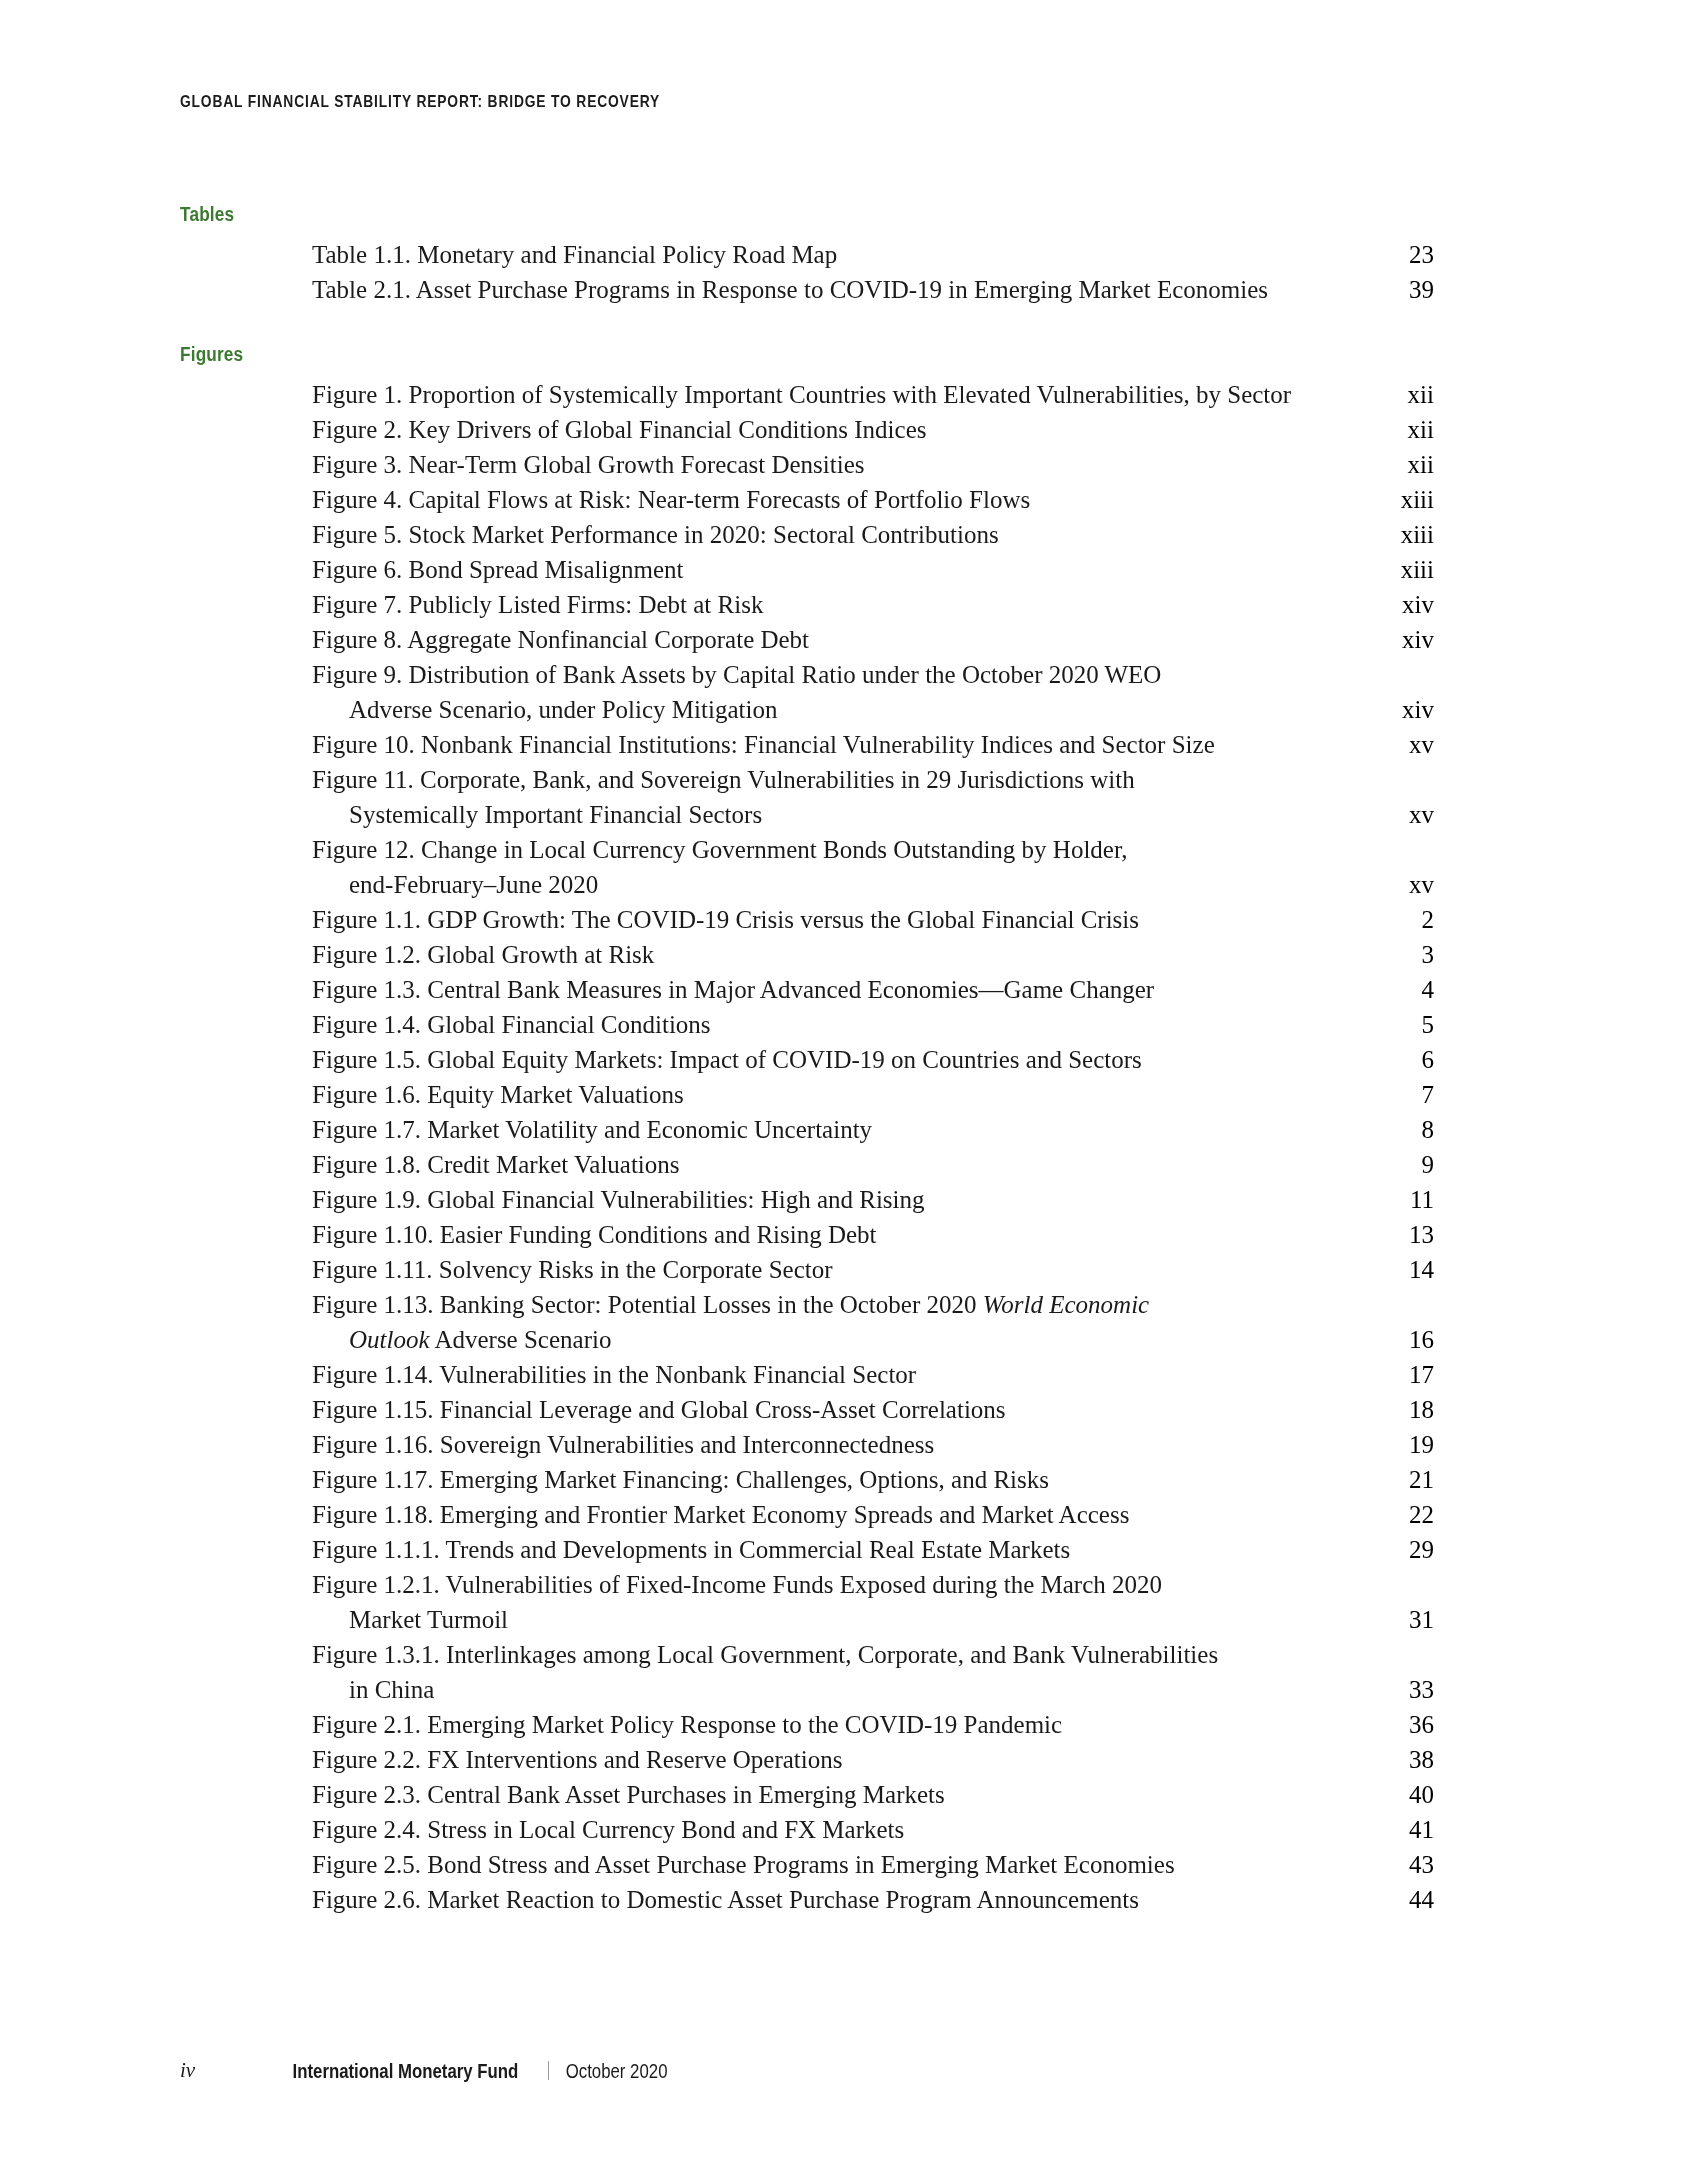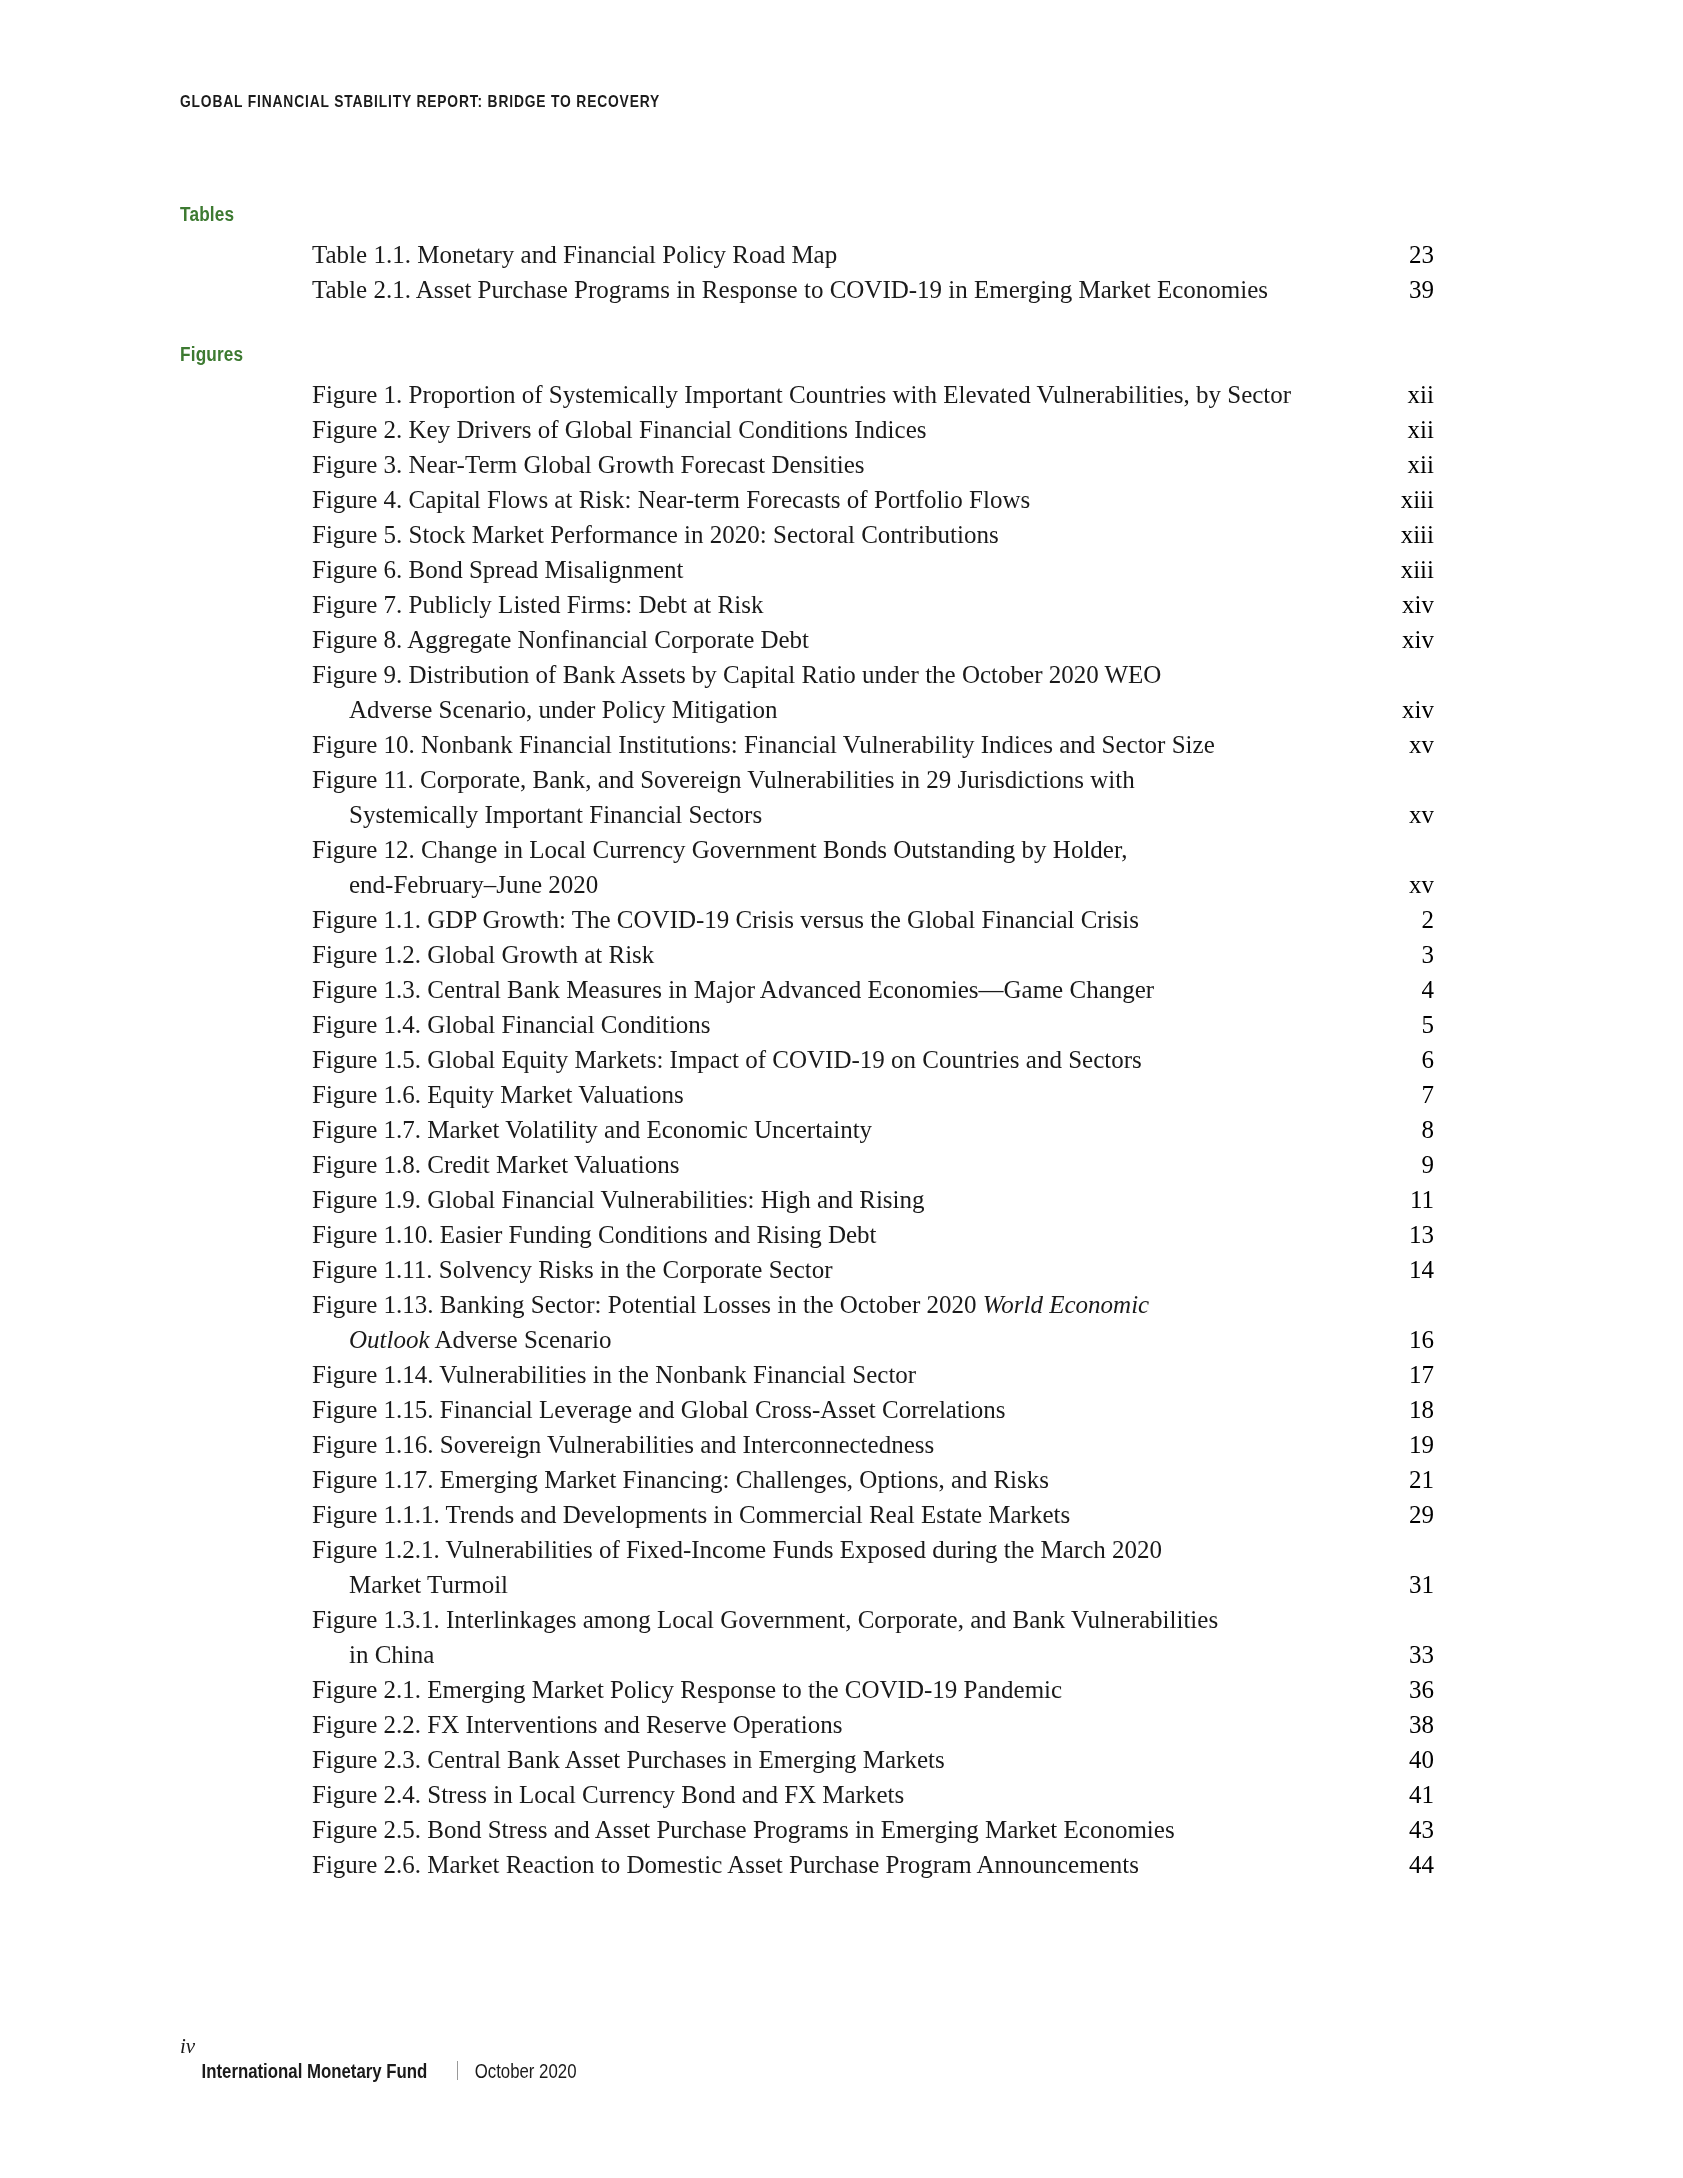--- a/index.html
+++ b/index.html
@@ -95,23 +95,22 @@
     color: #000000;
     pointer-events: none;
   }
 
   
   .footer {
     position: absolute;
     left: 180px;
     bottom: 95px;
     display: flex;
-    align-items: flex-start;
+    align-items: center;
     white-space: nowrap;
-    flex-direction: column;
   }
   .footer-folio {
     font-family: "Liberation Serif", "DejaVu Serif", serif;
     font-style: italic;
     font-size: 21px;
     color: #1a1a1a;
     width: 91px;
   }
   .footer-imprint {
     font-family: "Liberation Sans", "DejaVu Sans", sans-serif;
@@ -245,20 +244,23 @@
             <div class="toc-line"><span class="toc-text">Figure 1.14. Vulnerabilities in the Nonbank Financial Sector</span><span class="toc-page">17</span></div>
           </li>
           <li class="toc-entry">
             <div class="toc-line"><span class="toc-text">Figure 1.15. Financial Leverage and Global Cross-Asset Correlations</span><span class="toc-page">18</span></div>
           </li>
           <li class="toc-entry">
             <div class="toc-line"><span class="toc-text">Figure 1.16. Sovereign Vulnerabilities and Interconnectedness</span><span class="toc-page">19</span></div>
           </li>
           <li class="toc-entry">
             <div class="toc-line"><span class="toc-text">Figure 1.17. Emerging Market Financing: Challenges, Options, and Risks</span><span class="toc-page">21</span></div>
+          </li>
+          <li class="toc-entry">
+            <div class="toc-line"><span class="toc-text">Figure 1.18. Emerging and Frontier Market Economy Spreads and Market Access</span><span class="toc-page">22</span></div>
           </li>
           <li class="toc-entry">
             <div class="toc-line"><span class="toc-text">Figure 1.1.1. Trends and Developments in Commercial Real Estate Markets</span><span class="toc-page">29</span></div>
           </li>
           <li class="toc-entry">
             <div class="toc-line"><span class="toc-text">Figure 1.2.1. Vulnerabilities of Fixed-Income Funds Exposed during the March 2020</span></div>
             <div class="toc-line cont"><span class="toc-text">Market Turmoil</span><span class="toc-page">31</span></div>
           </li>
           <li class="toc-entry">
             <div class="toc-line"><span class="toc-text">Figure 1.3.1. Interlinkages among Local Government, Corporate, and Bank Vulnerabilities</span></div>

